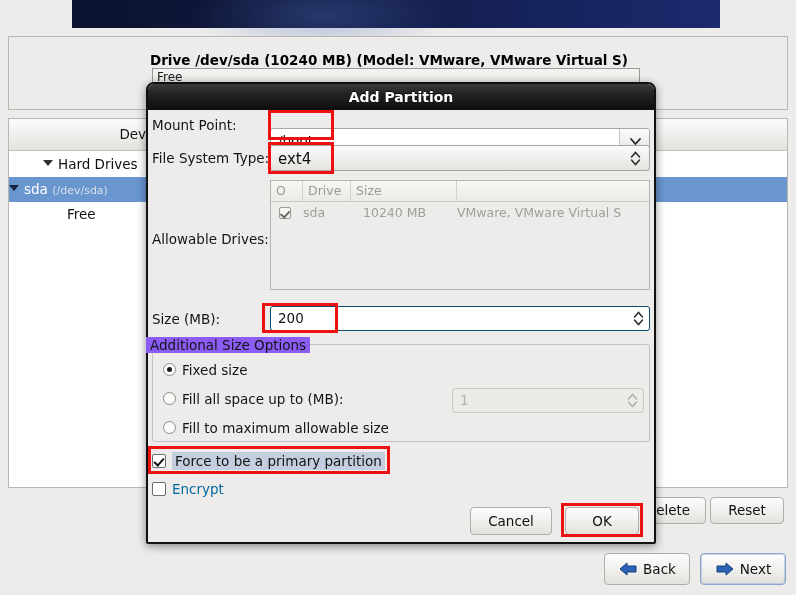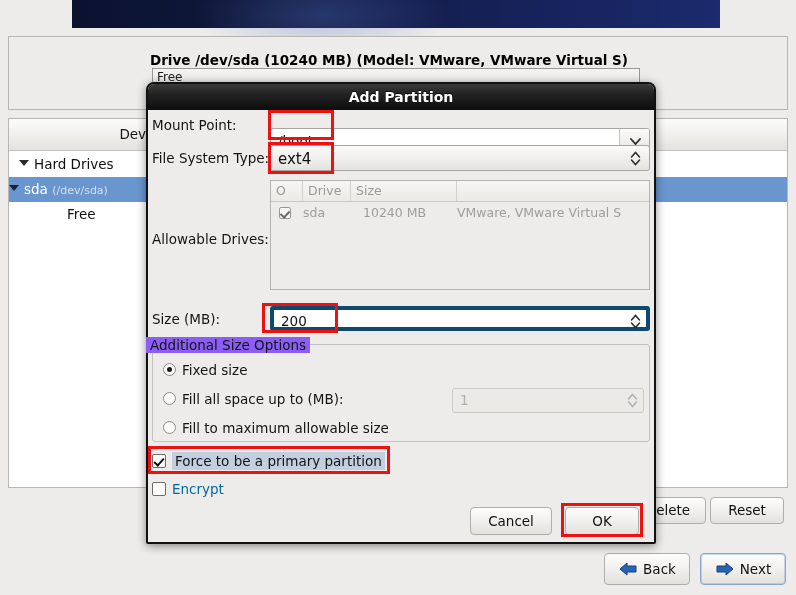--- a/index.html
+++ b/index.html
@@ -61,21 +61,21 @@
   .trow.r2{top:83px;}
   .tw-arrow{
     display:inline-block;width:10px;height:10px;position:relative;top:-1px;margin-right:5px;
   }
   .tw-arrow:after{
     content:"";position:absolute;left:0;top:2px;
     border-left:5px solid transparent;border-right:5px solid transparent;
     border-top:6px solid #2c2c2c;
   }
   .trow.r1 .tw-arrow:after{border-top-color:#15233c;}
-  .ind0{padding-left:10px;}
+  .ind0{padding-left:10px;margin-left:24px;}
   .ind1{}
   .ind2{padding-left:58px;}
   .trow.r1 .dev{color:#ffffff;}
   .trow.r1 .devpath{color:#d8dfe9;font-size:11px;}
   
   .btn{
     position:absolute;box-sizing:border-box;
     background:linear-gradient(180deg,#fdfdfd 0%,#f1f0ee 50%,#e3e1dd 100%);
     border:1px solid #b0aeaa;border-radius:4px;
     font-size:13.5px;color:#101010;text-align:center;
@@ -142,21 +142,21 @@
     position:absolute;width:12px;height:12px;box-sizing:border-box;
     border:1px solid #9b9994;background:#f6f5f3;border-radius:2px;
   }
   .chkbox.on:after{
     content:"";position:absolute;left:2px;top:1px;width:4px;height:7px;
     border:solid #6d6b67;border-width:0 2px 2px 0;transform:rotate(42deg);
   }
   
   #sizeField{
     position:absolute;left:270px;top:306px;width:380px;height:25px;
-    background:#ffffff;border:4px solid #0c4a6e;border-radius:3px;box-sizing:border-box;
+    background:#ffffff;border:1px solid #0c4a6e;border-radius:3px;box-sizing:border-box;
   }
   #sizeField .val{position:absolute;left:7px;top:3px;font-size:13.5px;color:#101010;}
   #sizeField .updown{position:absolute;right:5px;top:4px;width:11px;height:15px;}
   
   #grp{
     position:absolute;left:152px;top:344px;width:498px;height:98px;
     border:1px solid #c3c1bd;border-radius:3px;box-sizing:border-box;background:transparent;
   }
   #grpLabel{
     position:absolute;left:146px;top:337px;background:#8b5cf6;padding:0 4px;

